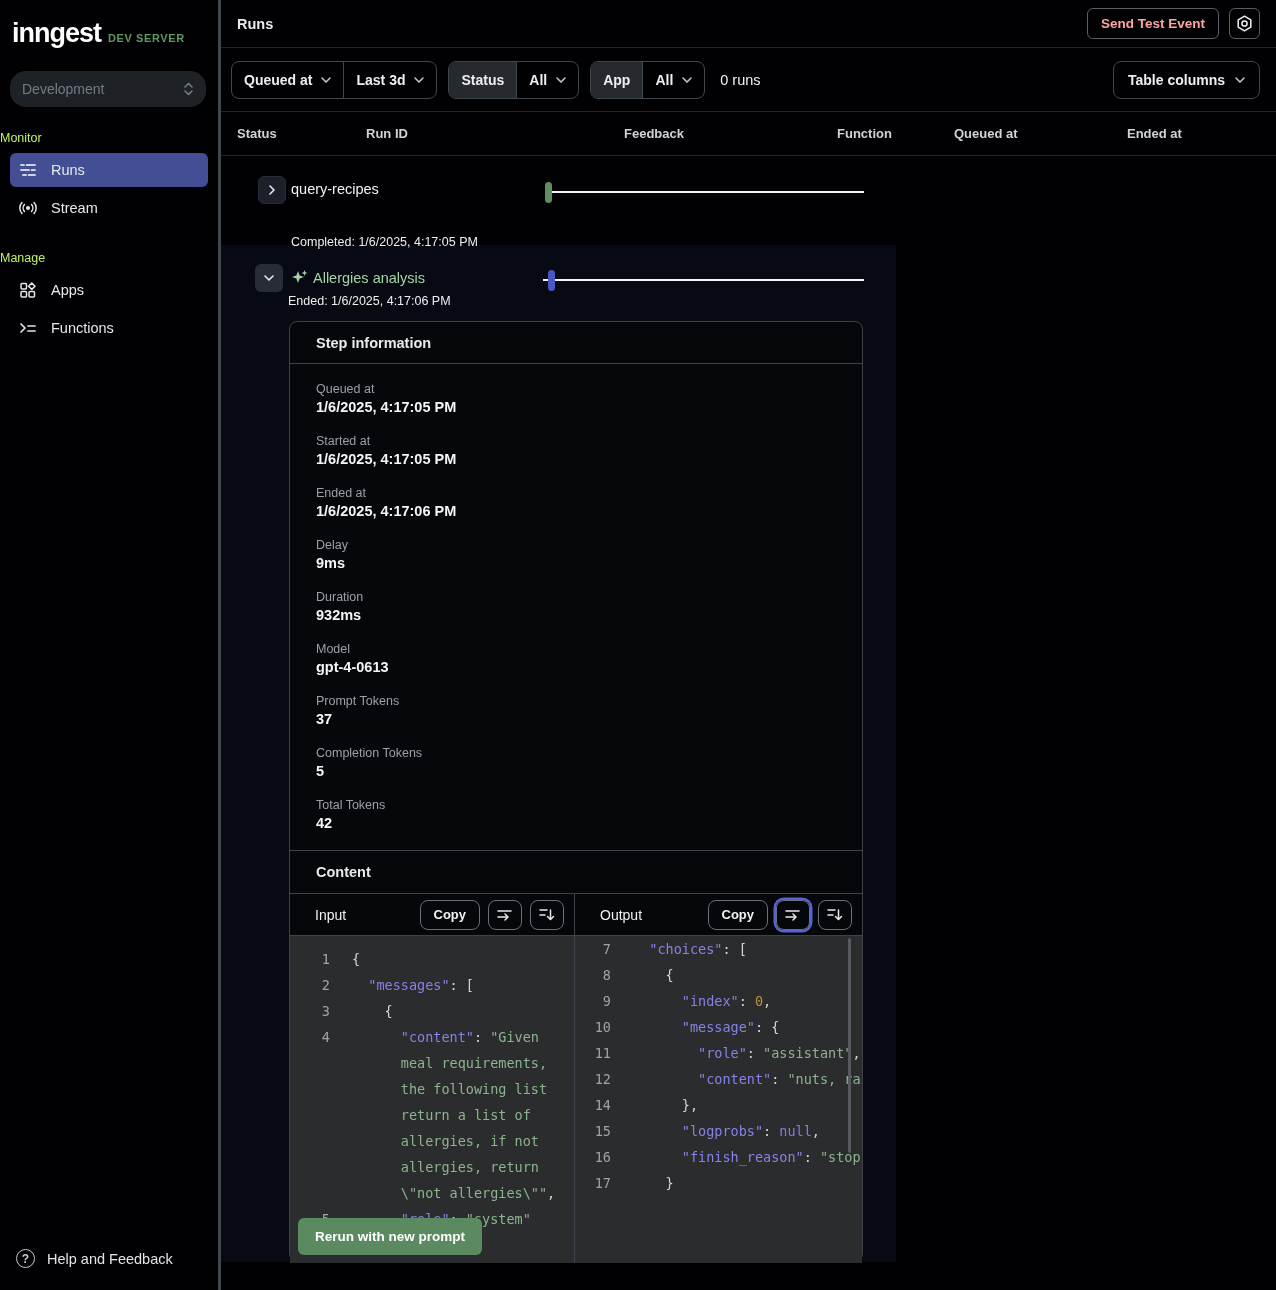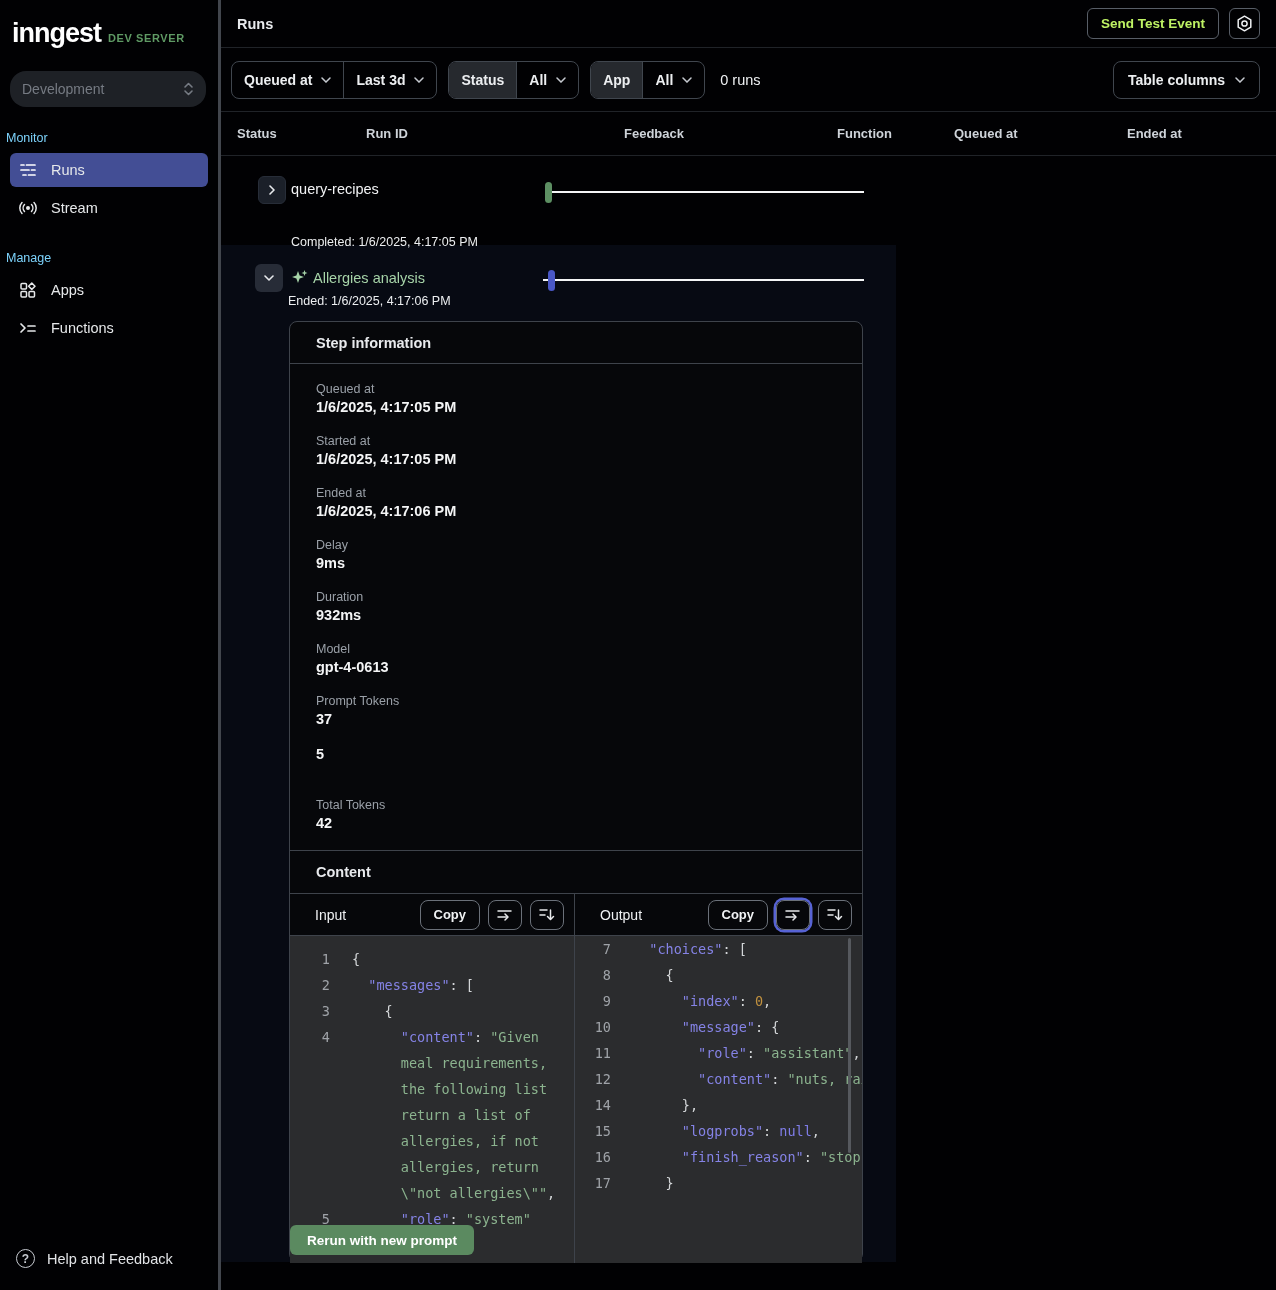--- a/index.html
+++ b/index.html
@@ -15,39 +15,39 @@
   .sidebar { width:218px; flex:none; display:flex; flex-direction:column; background:#010103; }
   .logo-row { display:flex; align-items:baseline; padding:18px 12px 14px 12px; }
   .logo { font-size:27px; font-weight:800; letter-spacing:-1px; color:#fff; }
   .logo-badge { font-size:11px; font-weight:700; letter-spacing:.6px; color:#5f9a64; margin-left:7px; }
   .env-select {
     margin:8px 10px 0 10px; height:36px; background:#1e2126; border:none; border-radius:16px;
     display:flex; align-items:center; padding:0 12px; color:#767b83; font-size:14px;
     font-family:inherit; cursor:pointer; width:196px;
   }
   .env-select svg { margin-left:auto; }
-  .nav-section-label { font-size:12.5px; color:#7dd3fc; margin:24px 0 6px 6px; }
+  .nav-section-label { font-size:12.5px; color:#bef264; margin:24px 0 6px 0; }
   .nav-item {
     display:flex; align-items:center; gap:14px; height:34px; margin:2px 10px; padding:0 9px;
     border-radius:6px; font-size:14.5px; color:#e6e8ea; cursor:pointer;
   }
   .nav-item.active { background:#434e95; }
   .nav-item svg { flex:none; }
   .sidebar-footer { margin-top:auto; display:flex; align-items:center; gap:12px; padding:0 16px 22px 16px; font-size:14.5px; color:#e2e4e7; cursor:pointer; }
   .q-icon { width:19px; height:19px; border:1.6px solid #c6cad0; border-radius:50%; display:flex; align-items:center; justify-content:center; font-size:12px; font-weight:700; color:#c6cad0; }
 
   .scroll-divider { width:3px; flex:none; background:#42464d; }
 
   
   .main { flex:1; position:relative; background:#010103; }
   .topbar { height:48px; display:flex; align-items:center; padding:0 16px; border-bottom:1px solid #202328; }
   .page-title { font-size:14.5px; font-weight:700; }
   .topbar-right { margin-left:auto; display:flex; gap:10px; }
   .btn-outline {
-    background:transparent; border:1px solid #585e67; color:#bef264; border-radius:6px;
+    background:transparent; border:1px solid #585e67; color:#fca5a5; border-radius:6px;
     height:31px; padding:0 13px; font-size:13.5px; font-weight:600; font-family:inherit; cursor:pointer;
     display:flex; align-items:center; justify-content:center;text-align:center;
   }
   .btn-icon { width:31px; padding:0; }
 
   .filterbar { height:64px; display:flex; align-items:center; padding:0 16px 0 10px; border-bottom:1px solid #202328; gap:11px; }
   .fgroup { display:flex; align-items:stretch; height:38px; border:1px solid #40464e; border-radius:8px; overflow:hidden; }
   .fseg { display:flex; align-items:center; gap:9px; padding:0 12px; font-size:14px; font-weight:600; color:#eceef0; cursor:pointer; }
   .fseg.shaded { background:#26292e; }
   .fdiv { width:1px; background:#40464e; }
@@ -97,21 +97,21 @@
     display:flex; align-items:center; justify-content:center; cursor:pointer; }
   .ico-btn.ring { box-shadow:0 0 0 2.5px #5763d4; }
   .code { flex:1; background:#2b2c2e; overflow:hidden; font-family:"DejaVu Sans Mono", monospace; font-size:13.5px; position:relative; }
   .input .code { padding:10px 0 0 14px; }
   .output .code { padding:0 0 0 10px; }
   .output .code .code-line:first-child { margin-top:-16px; }
   .code-line { display:flex; white-space:pre; line-height:26px; }
   .ln { display:inline-block; width:26px; text-align:right; margin-right:22px; color:#9fa3a8; flex:none; }
   .tok-p { color:#d3d6d8; } .tok-k { color:#8583e6; } .tok-s { color:#8cb48f; } .tok-n { color:#c1913f; } .tok-kw { color:#7f7de8; }
   .out-scrollbar { position:absolute; right:11px; top:2px; width:3px; height:215px; background:#56595e; border-radius:2px; }
-  .rerun-btn { position:absolute; left:0; bottom:6px; height:30px; padding:0 17px; background:#5b8a60; border:none;
+  .rerun-btn { position:absolute; left:8px; bottom:6px; height:37px; padding:0 17px; background:#5b8a60; border:none;
     border-radius:6px; color:#fff; font-size:13.5px; font-weight:600; font-family:inherit; cursor:pointer; }
 
   svg { display:block; }
 </style>
 </head>
 <body>
 
 <div class="app">
 
   <aside class="sidebar">
@@ -303,20 +303,21 @@
             </div>
             <div class="field">
               <div class="f-label">Model</div>
               <div class="f-value">gpt-4-0613</div>
             </div>
             <div class="field">
               <div class="f-label">Prompt Tokens</div>
               <div class="f-value">37</div>
             </div>
             <div class="field">
+              <div class="f-label">Completion Tokens</div>
               <div class="f-value">5</div>
             </div>
             <div class="field">
               <div class="f-label">Total Tokens</div>
               <div class="f-value">42</div>
             </div>
           </div>
         <div class="card-subheader">Content</div>
 
         <div class="io">

